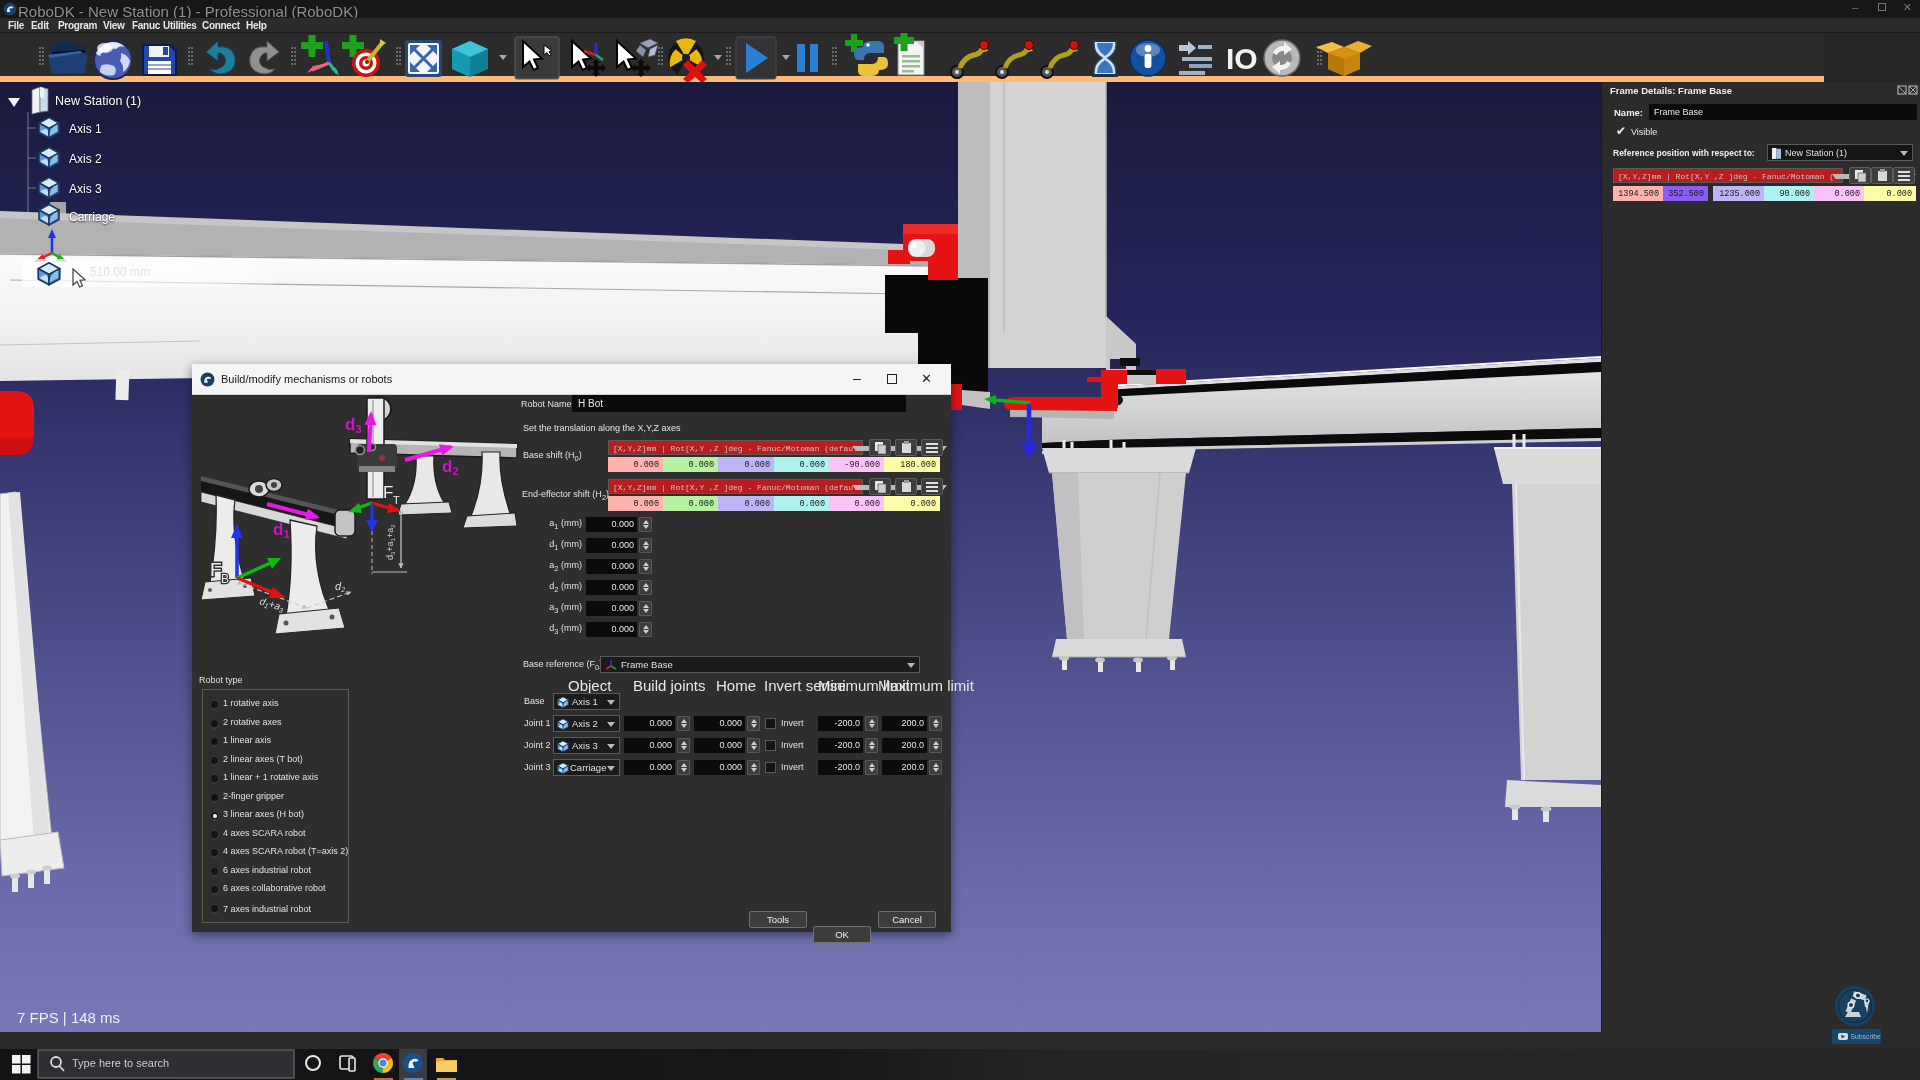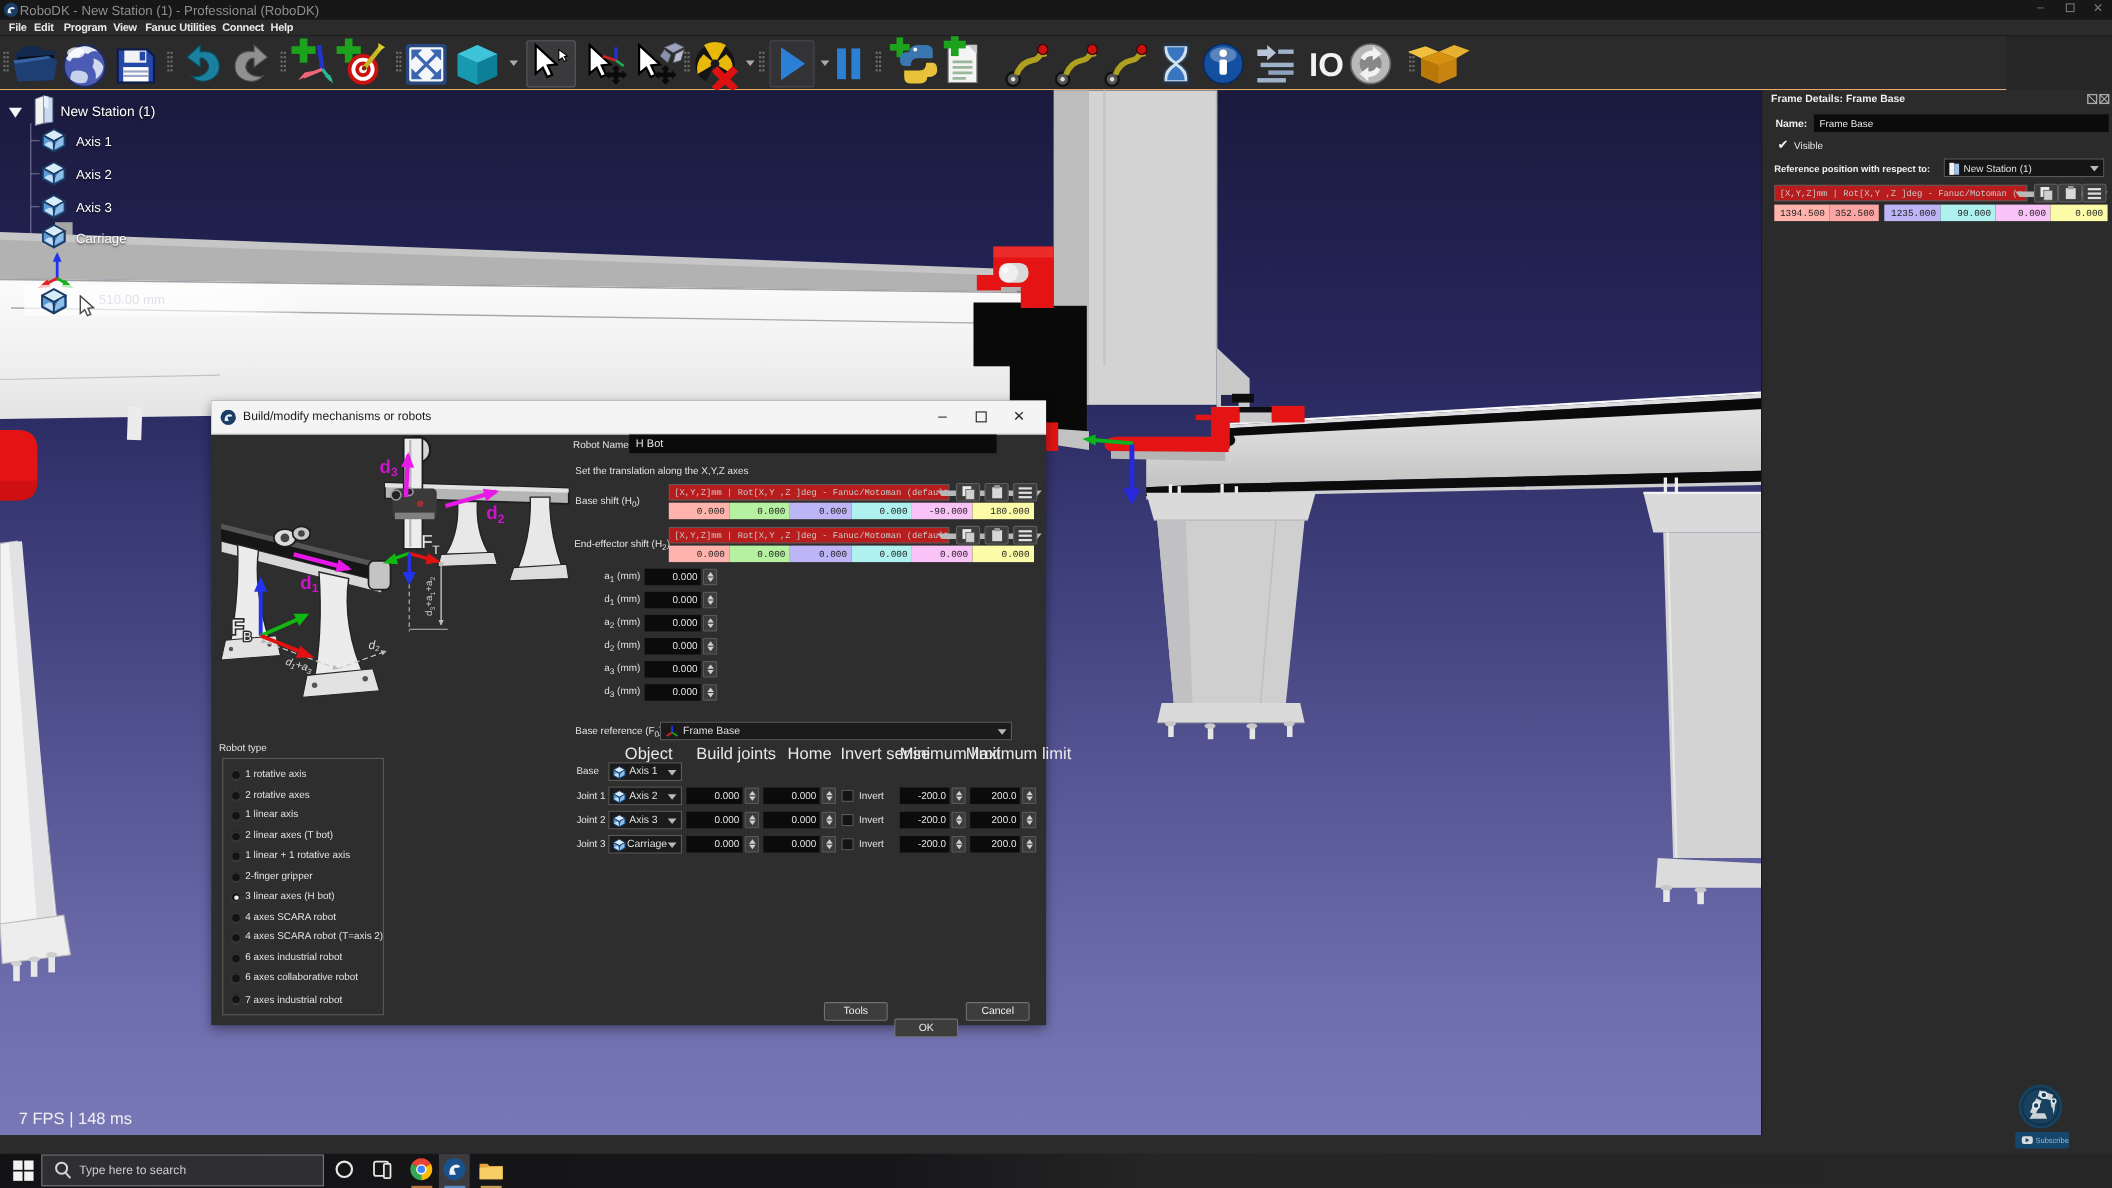--- a/index.html
+++ b/index.html
@@ -1,23 +1,23 @@
 <!DOCTYPE html>
 <html><head>
 <meta charset="utf-8">
 <style>
   * { margin:0; padding:0; box-sizing:border-box; }
   html,body { width:1920px; height:1080px; overflow:hidden; background:#262626;
     font-family:"Liberation Sans", sans-serif; }
   .abs { position:absolute; }
   #titlebar { position:absolute; left:0; top:0; width:1920px; height:18px; background:#171717; }
-  #titlebar .ttext { position:absolute; left:18px; top:3px; font-size:12px; color:#8f8f8f; }
+  #titlebar .ttext { position:absolute; left:18px; top:3px; font-size:15px; color:#8f8f8f; }
   #menubar { position:absolute; left:0; top:18px; width:1920px; height:15px; background:#2b2b2b; border-bottom:1px solid #1c1c1c; }
   #menubar span { position:absolute; top:1.5px; font-size:10px; letter-spacing:-0.3px; font-weight:bold; color:#e8e8e8; }
-  #toolbar { position:absolute; left:0; top:33px; width:1824px; height:49px; background:#2b2b2b; border-bottom:1px solid #fdba74; }
+  #toolbar { position:absolute; left:0; top:33px; width:1824px; height:49px; background:#2b2b2b; border-bottom:6px solid #fdba74;padding-left:36px; }
   #viewport { position:absolute; left:0; top:82px; width:1601px; height:950px;
     background:linear-gradient(180deg,#1a1a3e 0%,#26265c 25%,#3c3c78 44%,#555593 65%,#6d6dad 86%,#7878b6 100%); }
   #rightpanel { position:absolute; left:1601px; top:82px; width:319px; height:950px; background:#2b2b2b; border-left:1px solid #1a1a1a; color:#e6e6e6; }
   #statusstrip { position:absolute; left:0; top:1032px; width:1920px; height:17px; background:#2b2b2c; }
   #taskbar { position:absolute; left:0; top:1049px; width:1808px; height:31px; background:linear-gradient(90deg,#131316 0%,#17171a 45%,#252526 58%,#262627 100%); }
   .treetxt { position:absolute; color:#fff; font-size:12.5px; text-shadow:0 1px 2px rgba(0,0,0,.8); white-space:nowrap; }
   #fps { position:absolute; left:17px; top:927px; color:#f0f0f0; font-size:15px; }
 </style>
 </head>
 <body>
@@ -707,21 +707,21 @@
         <rect x="8" y="1" width="5" height="3" fill="#999"></rect>
       </svg></div>
 <div class="cbtn" style="left:291px;top:85px"><svg width="20" height="15">
         <g fill="#e0e0e0">
           <rect x="4" y="3" width="12" height="2"></rect>
           <rect x="4" y="7" width="12" height="2"></rect>
           <rect x="4" y="11" width="12" height="2"></rect>
         </g>
       </svg></div>
 <div class="vcell" style="left:11px;top:104px;width:50px;background:#ffb3ac">1394.500</div>
-<div class="vcell" style="left:61px;top:104px;width:45px;background:#fca5a5">352.500</div>
+<div class="vcell" style="left:61px;top:104px;width:45px;background:#8b5cf6">352.500</div>
 <div class="vcell" style="left:111px;top:104px;width:51px;background:#bdb5f5">1235.000</div>
 <div class="vcell" style="left:162px;top:104px;width:50px;background:#aef1ef">90.000</div>
 <div class="vcell" style="left:212px;top:104px;width:50px;background:#f9c3f8">0.000</div>
 <div class="vcell" style="left:262px;top:104px;width:52px;background:#fbfba8">0.000</div>
 </div>
 <div id="statusstrip"></div>
 
 <svg style="position:absolute;left:1828px;top:979px" width="60" height="70" viewBox="0 0 60 70">
   <circle cx="27" cy="27" r="20" fill="#17415f"></circle>
   <circle cx="27" cy="27" r="16.5" fill="none" stroke="#0f2e44" stroke-width="1.2"></circle>

